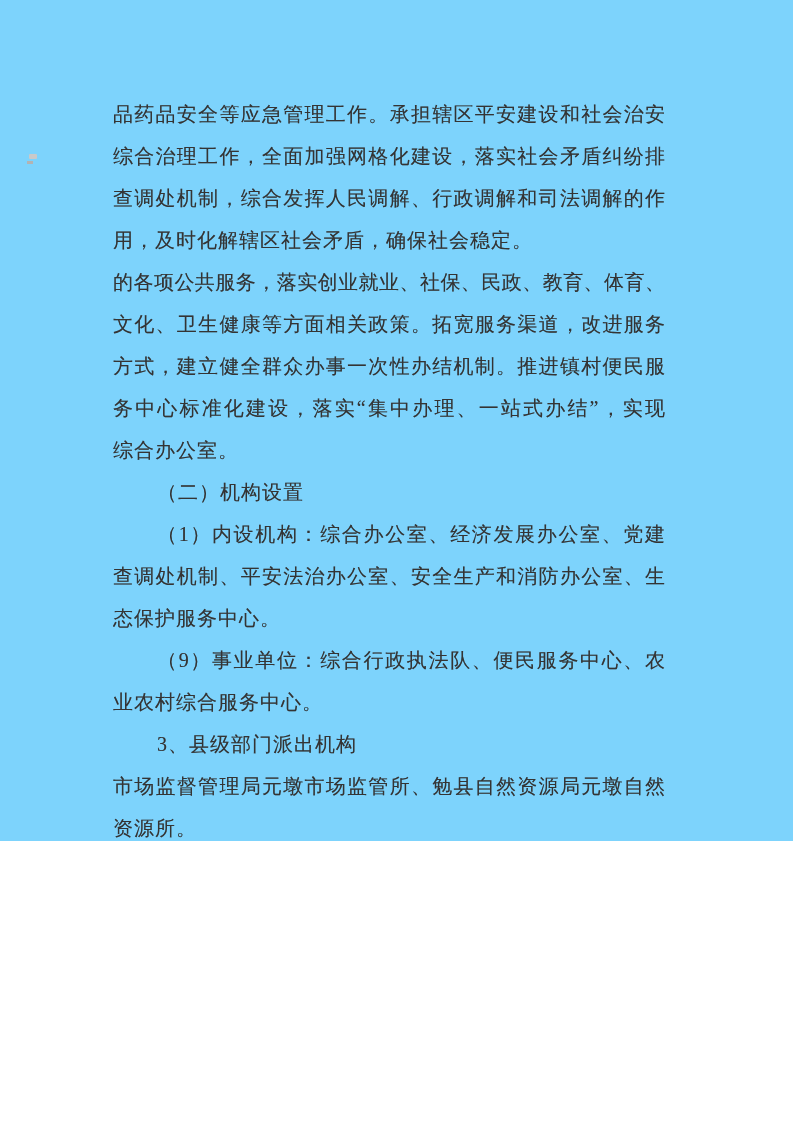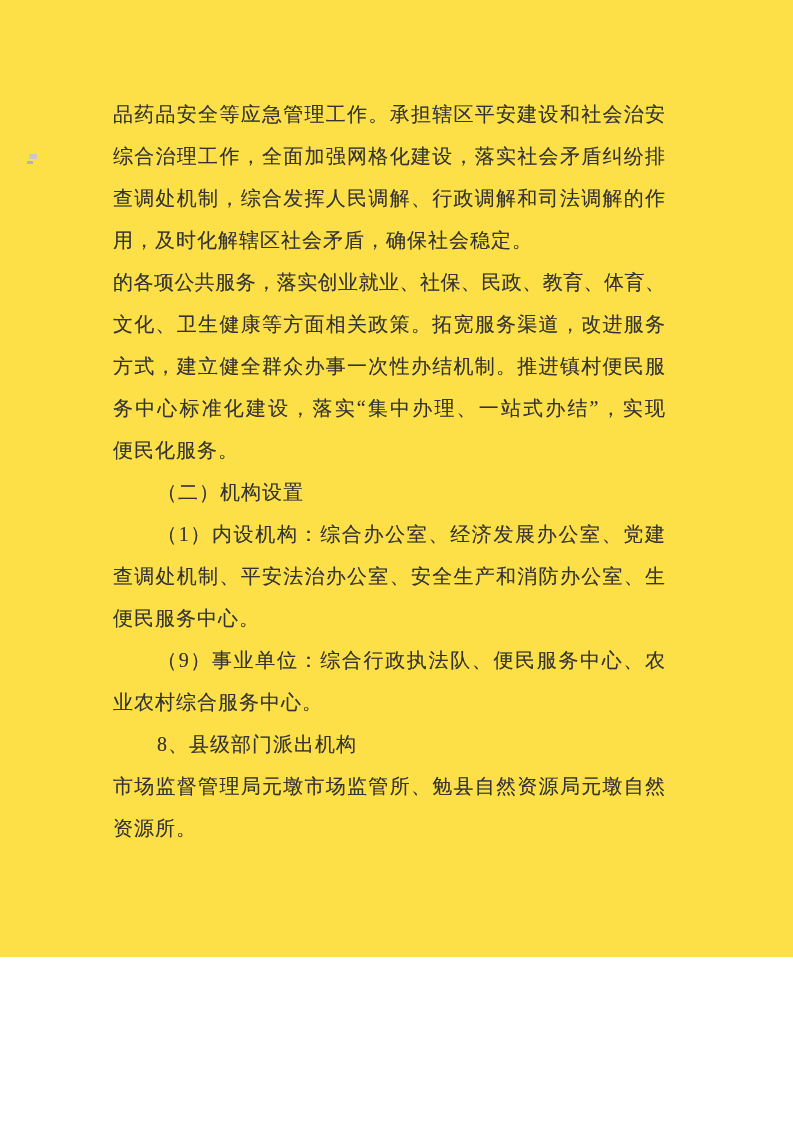--- a/index.html
+++ b/index.html
@@ -3,22 +3,22 @@
 <meta charset="utf-8">
 <style>
   html, body {
     margin: 0;
     padding: 0;
     background: #ffffff;
   }
   .page {
     position: relative;
     width: 793px;
-    height: 957px;
-    background: #fde047;
+    height: 841px;
+    background: #7dd3fc;
     overflow: hidden;
     font-family: "Liberation Serif", "DejaVu Serif", serif;
   }
   
   .doc-body {
     position: absolute;
     left: 113px;
     top: 93px;
     width: 552px;
     color: #343434;
@@ -72,26 +72,26 @@
   <div class="doc-body">
 
   <div class="line fill">品药品安全等应急管理工作。承担辖区平安建设和社会治安</div>
       <div class="line fill">综合治理工作，全面加强网格化建设，落实社会矛盾纠纷排</div>
       <div class="line fill">查调处机制，综合发挥人民调解、行政调解和司法调解的作</div>
       <div class="line">用，及时化解辖区社会矛盾，确保社会稳定。</div>
       <div class="line fill">的各项公共服务，落实创业就业、社保、民政、教育、体育、</div>
       <div class="line fill">文化、卫生健康等方面相关政策。拓宽服务渠道，改进服务</div>
       <div class="line fill">方式，建立健全群众办事一次性办结机制。推进镇村便民服</div>
       <div class="line fill">务中心标准化建设，落实“集中办理、一站式办结”，实现</div>
-      <div class="line">便民化服务。</div>
+      <div class="line">综合办公室。</div>
       <div class="line ind">（二）机构设置</div>
       <div class="line fill ind">（1）内设机构：综合办公室、经济发展办公室、党建</div>
       <div class="line fill">查调处机制、平安法治办公室、安全生产和消防办公室、生</div>
-      <div class="line">便民服务中心。</div>
+      <div class="line">态保护服务中心。</div>
       <div class="line fill ind">（9）事业单位：综合行政执法队、便民服务中心、农</div>
       <div class="line">业农村综合服务中心。</div>
-      <div class="line ind">8、县级部门派出机构</div>
+      <div class="line ind">3、县级部门派出机构</div>
       <div class="line fill">市场监督管理局元墩市场监管所、勉县自然资源局元墩自然</div>
       <div class="line">资源所。</div>
     </div>
 
   <div class="page-num">- 3 -</div>
 </div>
 
 </body></html>

